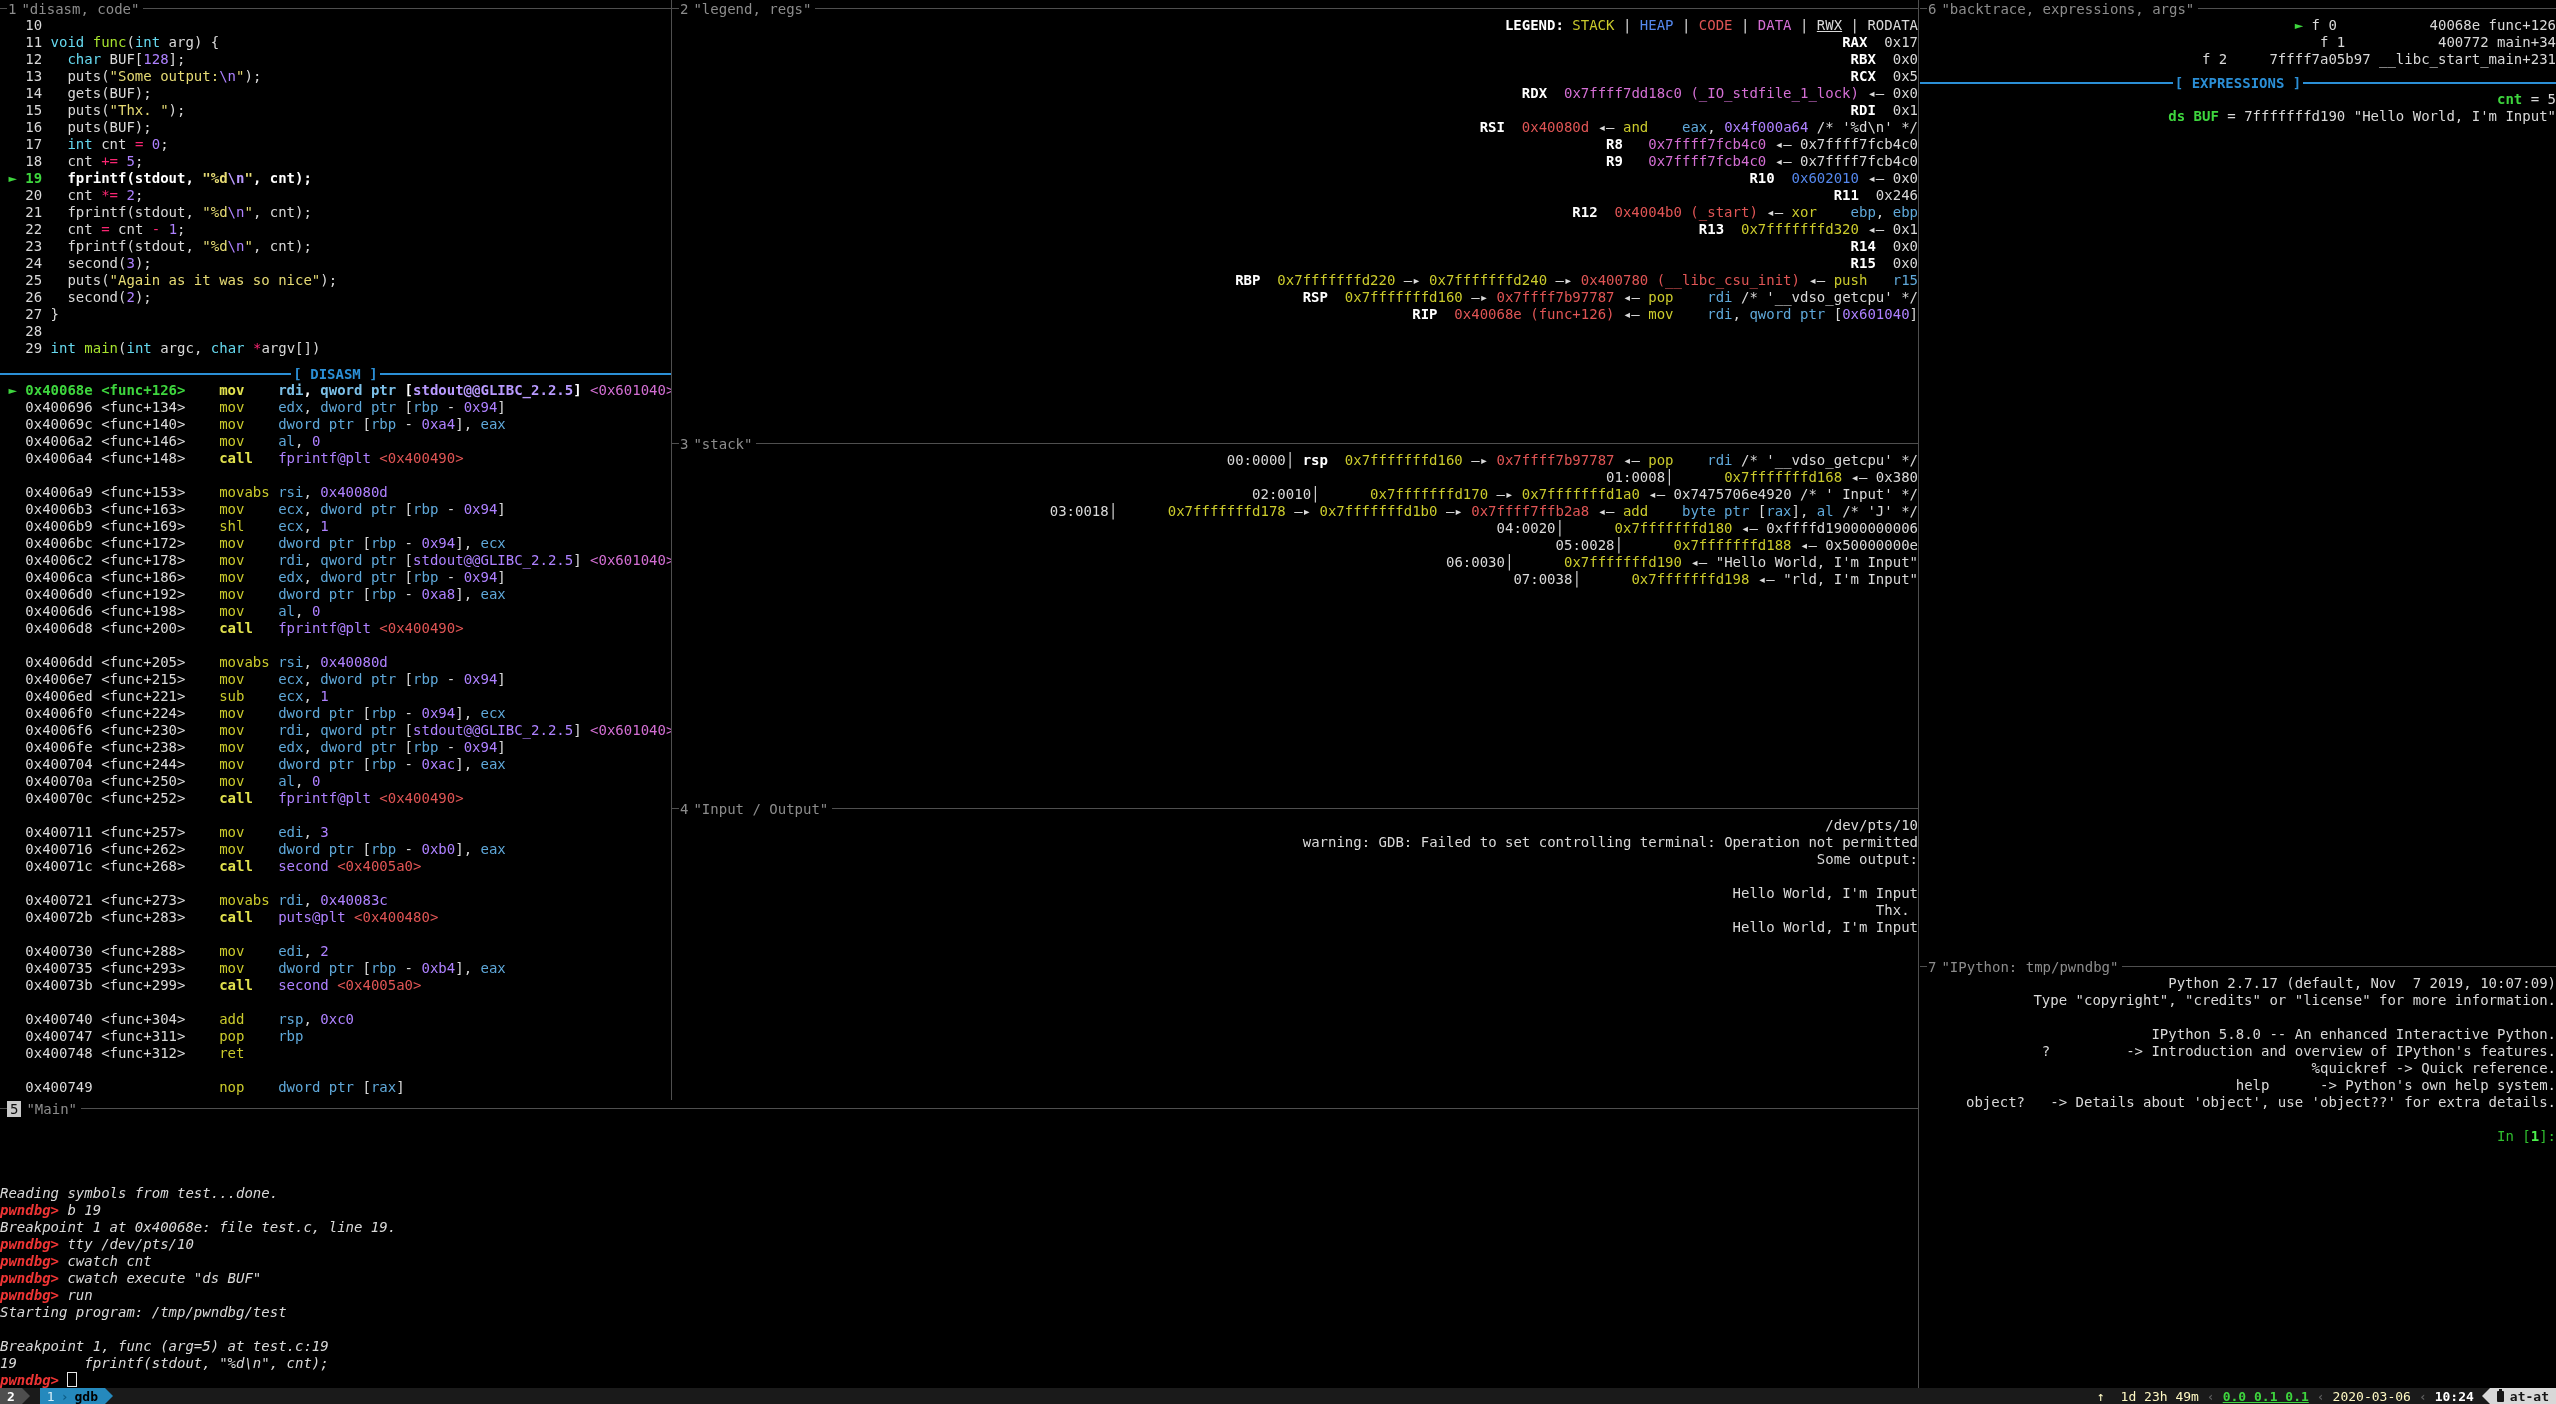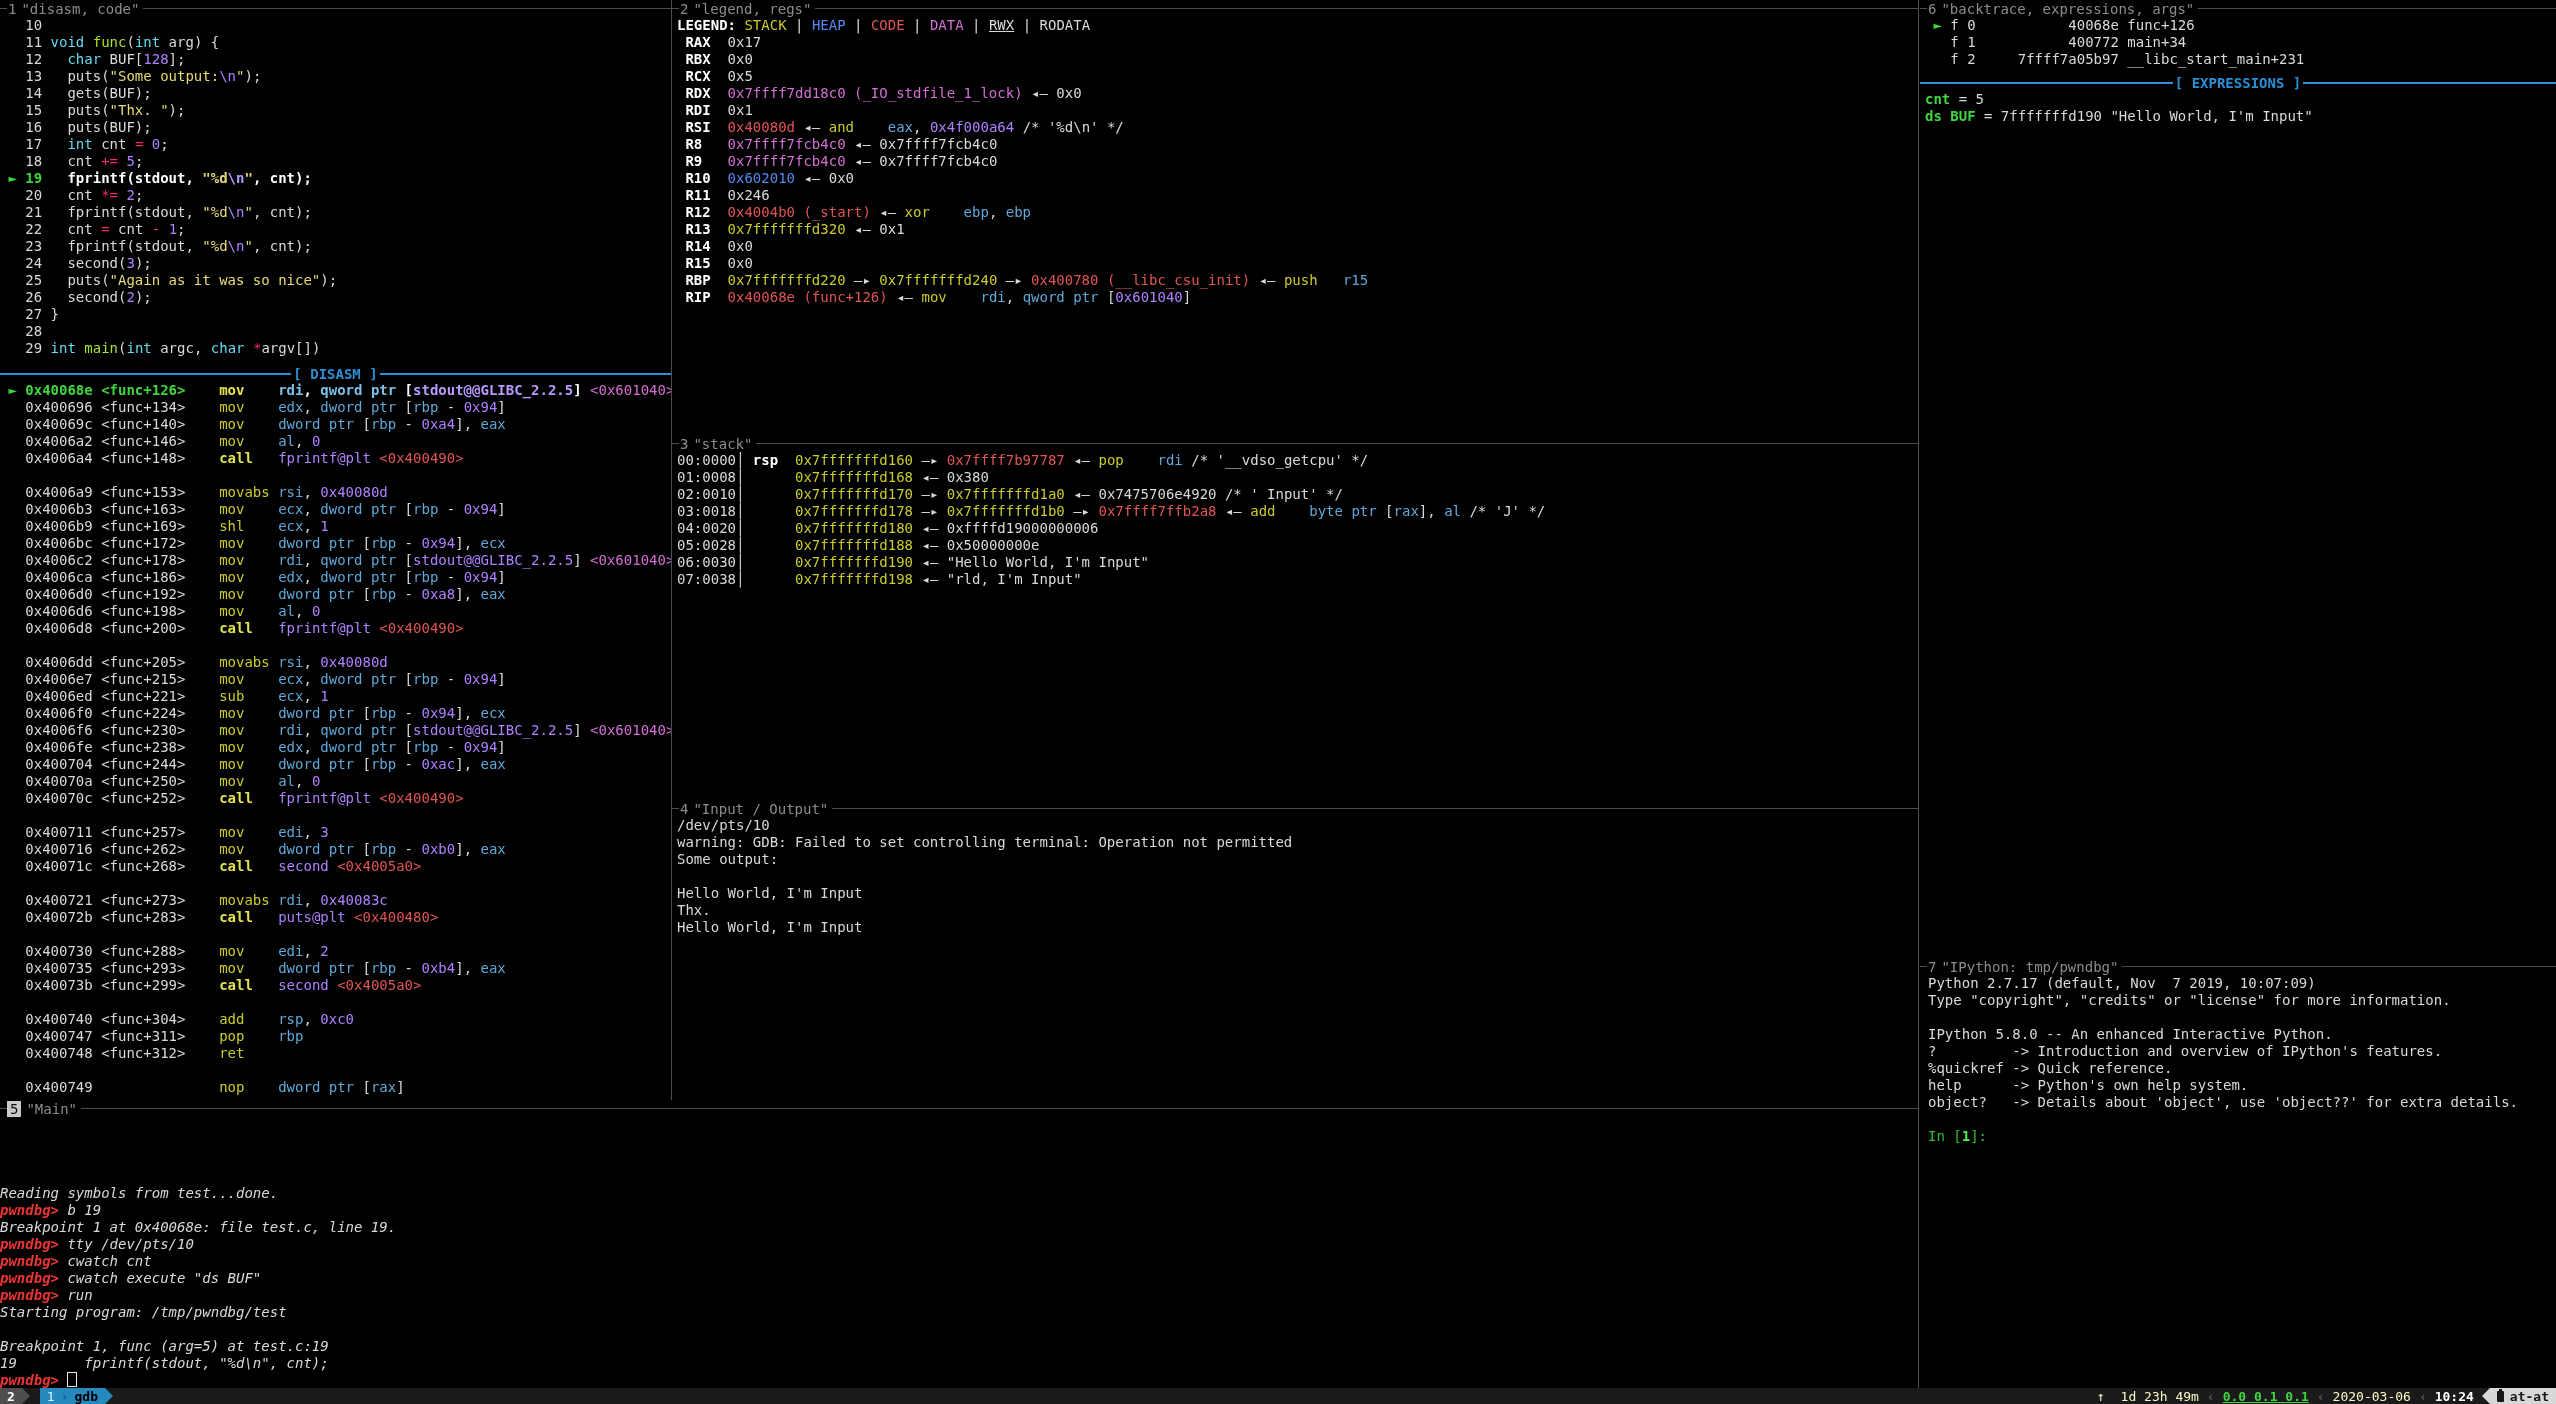--- a/index.html
+++ b/index.html
@@ -7,21 +7,21 @@
           font-family:"DejaVu Sans Mono","DejaVu Sans",monospace;font-size:14px;color:#d9d9d9;}
   .pane{position:absolute;overflow:hidden;}
   .vline{position:absolute;width:1px;background:#4f4f4f;}
   .ptitle{height:17px;display:flex;align-items:center;white-space:pre;}
   .ptitle .tlead{width:7px;border-top:1px solid #4f4f4f;height:0;}
   .ptitle .tfill{flex:1;border-top:1px solid #4f4f4f;height:0;}
   .pnum{color:#8c8c8c;padding:0 0 0 1px;}
   .pnum.active{background:#c9c9c9;color:#101010;padding:0 3px;}
   .plabel{color:#8c8c8c;padding:0 4px 0 5px;}
   .content{position:absolute;left:0;right:0;}
-  .pad{padding-left:5px;}
+  .pad{padding-left:5px;text-align:right;}
   .ln{height:17px;line-height:17px;white-space:pre;}
   .hdr{height:17px;display:flex;align-items:center;white-space:pre;}
   .hdr .hline{flex:1;border-top:2px solid #2b8fd6;height:0;}
   .hdr .htxt{color:#2b8fd6;font-weight:bold;padding:0 2px;text-align:right;}
   
   .c-w{color:#d9d9d9}.c-W{color:#ffffff;font-weight:bold}
   .c-y{color:#cbcb2c}.c-yb{color:#e2e24e;font-weight:bold}
   .c-st{color:#e6db74}.c-stb{color:#e6db74;font-weight:bold}
   .c-cy{color:#66d9ef}.c-fn{color:#a6e22e}
   .c-pu{color:#ae81ff}.c-pub{color:#b99aff;font-weight:bold}
@@ -156,20 +156,21 @@
         <div class="ln"><span class="c-W"> RSI  </span><span class="c-rd">0x40080d</span><span class="c-w"> ◂— </span><span class="c-y">and</span><span class="c-w">    </span><span class="c-rg">eax</span><span class="c-w">, </span><span class="c-pu">0x4f000a64</span><span class="c-w"> /* '%d\n' */</span></div>
         <div class="ln"><span class="c-W"> R8   </span><span class="c-ma">0x7ffff7fcb4c0</span><span class="c-w"> ◂— 0x7ffff7fcb4c0</span></div>
         <div class="ln"><span class="c-W"> R9   </span><span class="c-ma">0x7ffff7fcb4c0</span><span class="c-w"> ◂— 0x7ffff7fcb4c0</span></div>
         <div class="ln"><span class="c-W"> R10  </span><span class="c-hb">0x602010</span><span class="c-w"> ◂— 0x0</span></div>
         <div class="ln"><span class="c-W"> R11  </span><span class="c-w">0x246</span></div>
         <div class="ln"><span class="c-W"> R12  </span><span class="c-rd">0x4004b0 (_start)</span><span class="c-w"> ◂— </span><span class="c-y">xor</span><span class="c-w">    </span><span class="c-rg">ebp</span><span class="c-w">, </span><span class="c-rg">ebp</span></div>
         <div class="ln"><span class="c-W"> R13  </span><span class="c-y">0x7fffffffd320</span><span class="c-w"> ◂— 0x1</span></div>
         <div class="ln"><span class="c-W"> R14  </span><span class="c-w">0x0</span></div>
         <div class="ln"><span class="c-W"> R15  </span><span class="c-w">0x0</span></div>
         <div class="ln"><span class="c-W"> RBP  </span><span class="c-y">0x7fffffffd220</span><span class="c-w"> —▸ </span><span class="c-y">0x7fffffffd240</span><span class="c-w"> —▸ </span><span class="c-rd">0x400780 (__libc_csu_init)</span><span class="c-w"> ◂— </span><span class="c-y">push</span><span class="c-w">   </span><span class="c-rg">r15</span></div>
+        <div class="ln"><span class="c-W"> RSP  </span><span class="c-y">0x7fffffffd160</span><span class="c-w"> —▸ </span><span class="c-rd">0x7ffff7b97787</span><span class="c-w"> ◂— </span><span class="c-y">pop</span><span class="c-w">    </span><span class="c-rg">rdi</span><span class="c-w"> /* '__vdso_getcpu' */</span></div>
         <div class="ln"><span class="c-W"> RIP  </span><span class="c-rd">0x40068e (func+126)</span><span class="c-w"> ◂— </span><span class="c-y">mov</span><span class="c-w">    </span><span class="c-rg">rdi</span><span class="c-w">, </span><span class="c-rg">qword ptr</span><span class="c-w"> [</span><span class="c-pu">0x601040</span><span class="c-w">]</span></div>
       </div>
   </div>
 
   <div class="pane" style="left:672px;top:435px;width:1246px;height:365px;">
     <div class="ptitle">
       <span class="tlead"></span>
       <span class="pnum">3</span>
       <span class="plabel">"stack"</span>
       <span class="tfill"></span>

